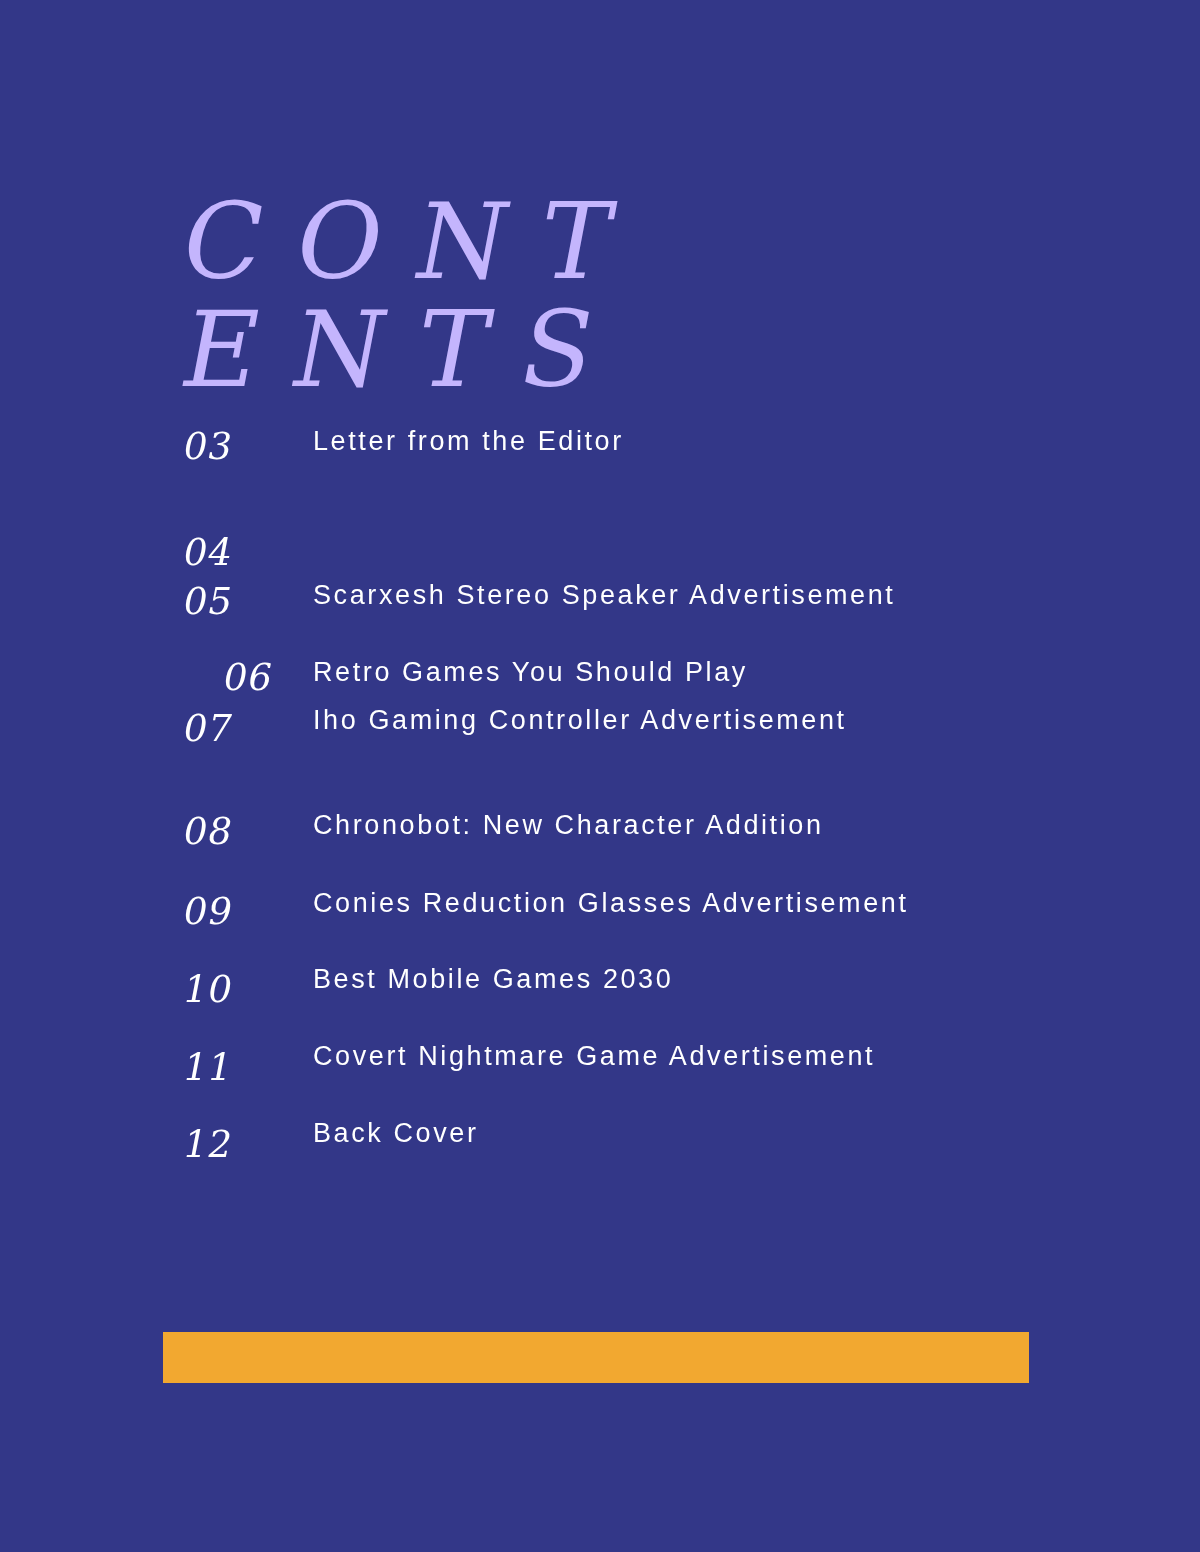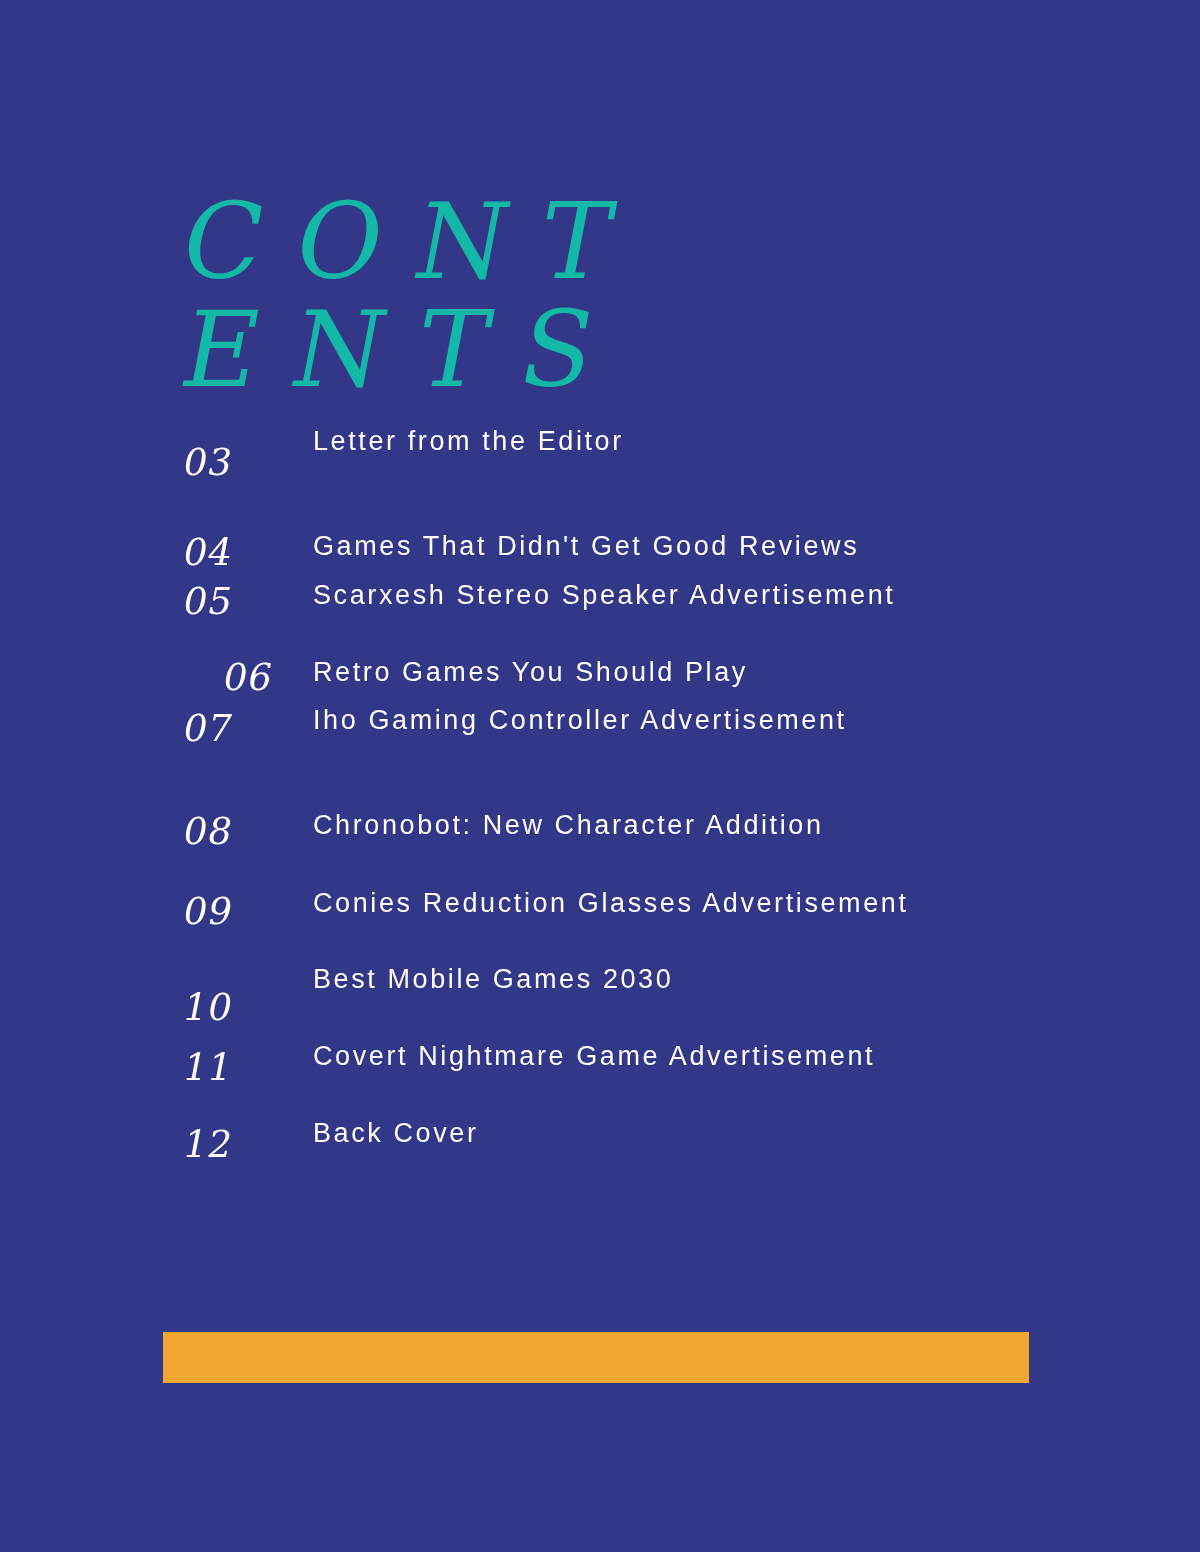--- a/index.html
+++ b/index.html
@@ -18,21 +18,21 @@
       position: absolute;
       left: 184px;
       top: 188px;
       width: 560px;
       font-family: "DejaVu Serif", "Liberation Serif", serif;
       font-style: italic;
       font-weight: normal;
       font-size: 104px;
       line-height: 108px;
       letter-spacing: 34px;
-      color: #14b8a6;
+      color: #c4b5fd;
       margin: 0;
       word-break: break-all;
     }
     .toc {
       position: absolute;
       left: 0;
       top: 0;
       width: 1200px;
     }
     .toc-item {
@@ -73,26 +73,25 @@
       background: #F2A830;
     }
   </style>
 </head>
 <body>
 
 <h1 class="title">CONTENTS</h1>
 
 <div class="toc">
   <div class="toc-item" style="top:425px;">
-    <span class="toc-num" style="top:2px;margin-top:16px;">03</span>
+    <span class="toc-num" style="top:2px;">03</span>
     <span class="toc-label">Letter from the Editor</span>
   </div>
   <div class="toc-item" style="top:502px;margin-top:28px;">
     <span class="toc-num" style="top:3px;">04</span>
-    <span class="toc-label">Games That Didn't Get Good Reviews</span>
   </div>
   <div class="toc-item" style="top:579px;">
     <span class="toc-num" style="top:3px;">05</span>
     <span class="toc-label">Scarxesh Stereo Speaker Advertisement</span>
   </div>
   <div class="toc-item" style="top:656px;">
     <span class="toc-num" style="top:2px;margin-left:40px;">06</span>
     <span class="toc-label">Retro Games You Should Play</span>
   </div>
   <div class="toc-item" style="top:704px;">
@@ -101,21 +100,21 @@
   </div>
   <div class="toc-item" style="top:809px;padding-left:12px;">
     <span class="toc-num" style="top:3px;">08</span>
     <span class="toc-label">Chronobot: New Character Addition</span>
   </div>
   <div class="toc-item" style="top:887px;padding-left:25px;">
     <span class="toc-num" style="top:5px;">09</span>
     <span class="toc-label">Conies Reduction Glasses Advertisement</span>
   </div>
   <div class="toc-item" style="top:963px;">
-    <span class="toc-num" style="top:25px;">10</span>
+    <span class="toc-num" style="top:7px;">10</span>
     <span class="toc-label">Best Mobile Games 2030</span>
   </div>
   <div class="toc-item" style="top:1040px;">
     <span class="toc-num" style="top:8px;">11</span>
     <span class="toc-label">Covert Nightmare Game Advertisement</span>
   </div>
   <div class="toc-item" style="top:1117px;">
     <span class="toc-num" style="top:8px;">12</span>
     <span class="toc-label">Back Cover</span>
   </div>

